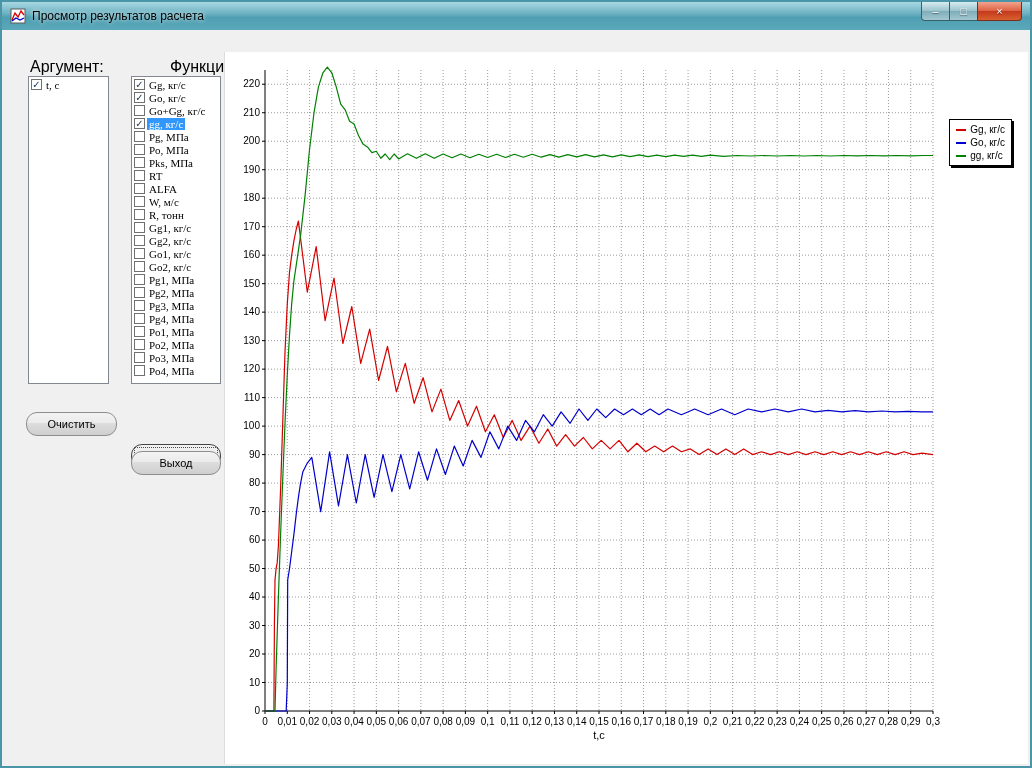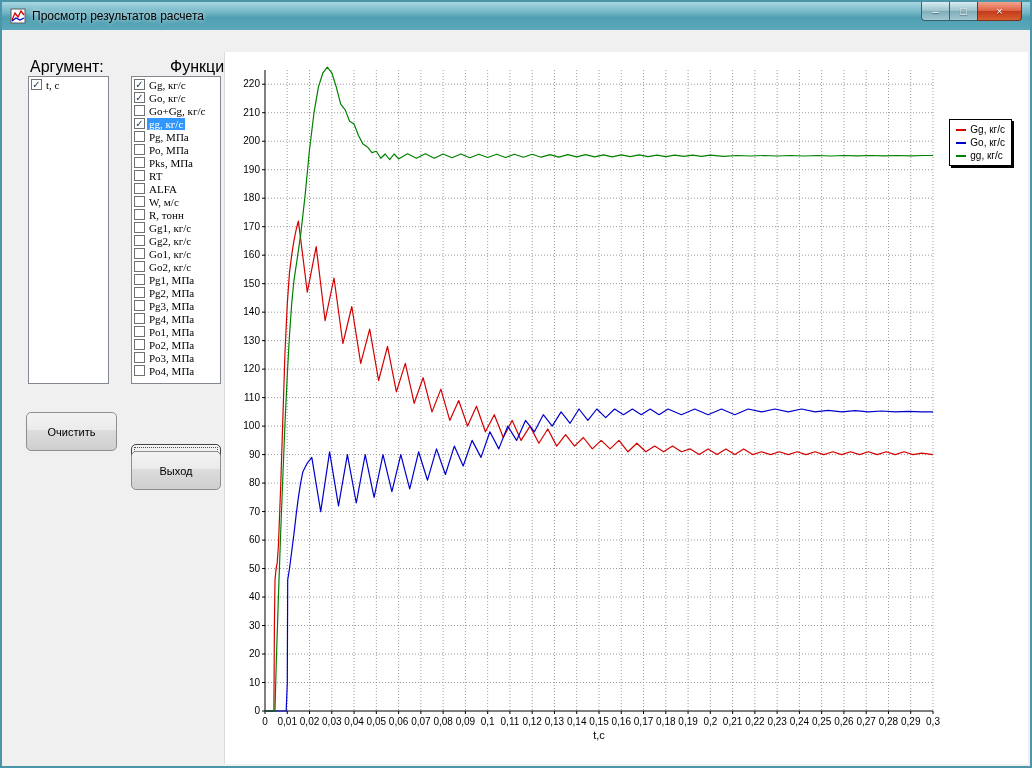--- a/index.html
+++ b/index.html
@@ -48,23 +48,23 @@
   .lb-item{display:flex;align-items:center;height:13px;font-size:11px;white-space:nowrap;}
   .lb-item.selected .lb-label{background:#3297fd;color:#fff;}
   .lb-label{padding:0 2px;font-family:Liberation Serif, serif;}
   .cb{
     width:11px;height:11px;border:1px solid #707070;background:#fff;
     margin:0 2px 0 1px;box-sizing:border-box;flex:0 0 auto;
     font-size:10px;line-height:9px;text-align:center;color:#16365c;font-weight:bold;
   }
   
   .btn{
-    position:absolute;height:39px;font-size:11px;color:#000;
+    position:absolute;height:24px;font-size:11px;color:#000;
     background:linear-gradient(180deg,#f3f3f3 0%,#ebebeb 45%,#dddddd 46%,#cfcfcf 100%);
-    border:1px solid #8e8e8e;border-radius:5px;
+    border:1px solid #8e8e8e;border-radius:11px;
     display:flex;align-items:center;justify-content:center;box-sizing:border-box;
     font-family:"Liberation Sans","DejaVu Sans",sans-serif;
   }
   .btn-clear{left:22px;top:360px;width:91px;}
   .btn-plot{left:127px;top:360px;width:90px;margin-top:32px;}
   .btn-exit{left:127px;top:399px;width:90px;text-align:center;}
   .btn.focused{border-color:#454545;position:absolute;}
   .btn.focused::before{
     content:"";position:absolute;inset:2px;border:1px dotted #4c4c4c;border-radius:1px;
   }

